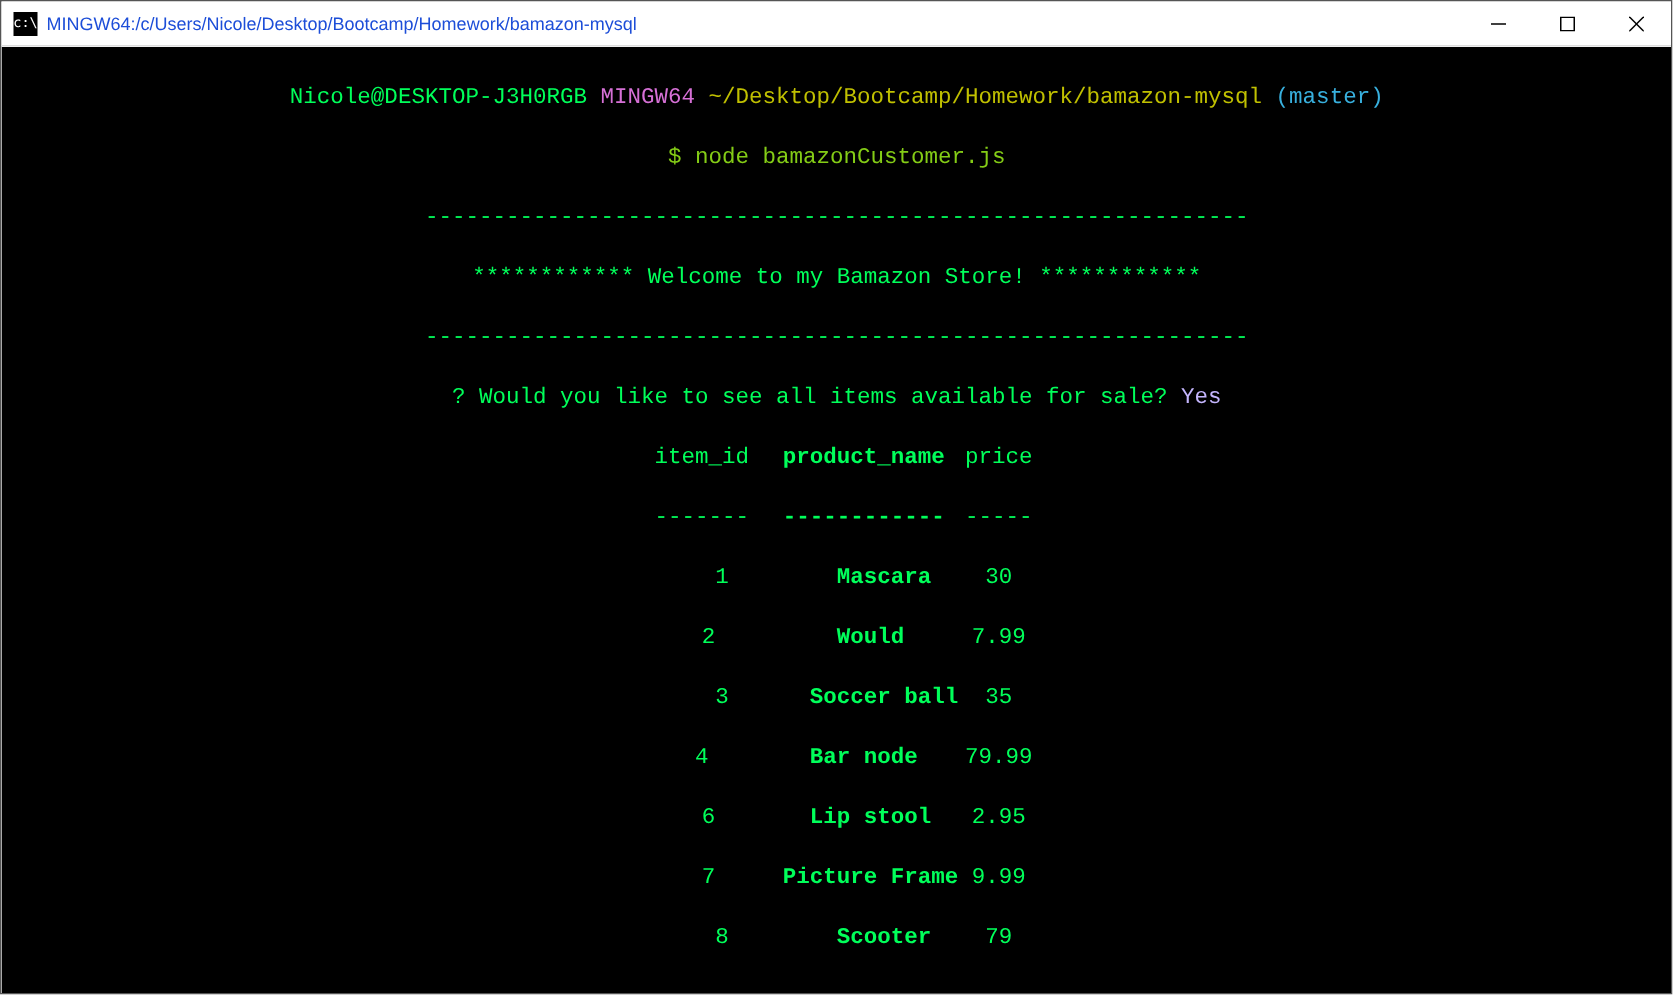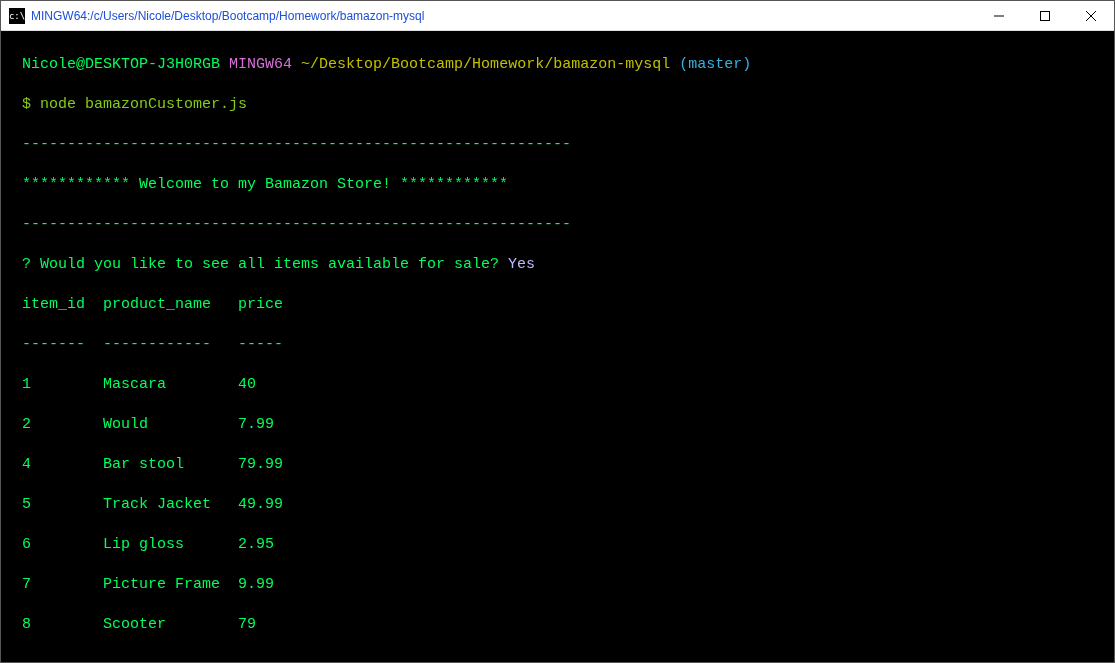--- a/index.html
+++ b/index.html
@@ -54,36 +54,37 @@
       height: 100%;
       display: flex;
       align-items: center;
       justify-content: center;
       cursor: pointer;
     }
     .window-control svg { width: 10px; height: 10px; }
     .terminal {
       flex: 1;
       background: #000000;
-      padding: 4px 21px;
+      padding: 4px 6px;
       overflow: auto;
       line-height: 20px;
       white-space: pre;
       color: #00ff5a;
+      text-align: center;
     }
     .user { color: #00ff5a; }
     .shell { color: #d670d6; }
     .path { color: #c0c000; }
     .branch { color: #38b0de; }
     .answer { color: #c4b5fd; }
     .green { color: #00ff5a; }
     .white { color: #84cc16; }
     .row { display: block; }
     .col-id { display: inline-block; width: 9ch; }
-    .col-name { display: inline-block; width: 15ch; }
+    .col-name { display: inline-block; width: 15ch; font-weight: bold; }
     .col-price { display: inline-block; }
   </style>
 </head>
 <body>
 
 <div class="window">
   <div class="titlebar">
     <div class="titlebar-icon">c:\</div>
     <div class="titlebar-title">MINGW64:/c/Users/Nicole/Desktop/Bootcamp/Homework/bamazon-mysql</div>
     <div class="window-controls">
@@ -108,25 +109,25 @@
 
   <div class="terminal">
 <span class="row"><span class="user">Nicole@DESKTOP-J3H0RGB</span> <span class="shell">MINGW64</span> <span class="path">~/Desktop/Bootcamp/Homework/bamazon-mysql</span> <span class="branch">(master)</span></span>
 <span class="row white">$ node bamazonCustomer.js</span>
 <span class="row green">-------------------------------------------------------------</span>
 <span class="row green">************ Welcome to my Bamazon Store! ************</span>
 <span class="row green">-------------------------------------------------------------</span>
 <span class="row"><span class="green">? Would you like to see all items available for sale?</span> <span class="answer">Yes</span></span>
 <span class="row green"><span class="col-id">item_id</span><span class="col-name">product_name</span><span class="col-price">price</span></span>
 <span class="row green"><span class="col-id">-------</span><span class="col-name">------------</span><span class="col-price">-----</span></span>
-<span id="table-rows"><span class="row green"><span class="col-id">1</span><span class="col-name">Mascara</span><span class="col-price">40</span></span>
+<span id="table-rows"><span class="row green"><span class="col-id">1</span><span class="col-name">Mascara</span><span class="col-price">30</span></span>
 <span class="row green"><span class="col-id">2</span><span class="col-name">Would</span><span class="col-price">7.99</span></span>
-<span class="row green"><span class="col-id">4</span><span class="col-name">Bar stool</span><span class="col-price">79.99</span></span>
-<span class="row green"><span class="col-id">5</span><span class="col-name">Track Jacket</span><span class="col-price">49.99</span></span>
-<span class="row green"><span class="col-id">6</span><span class="col-name">Lip gloss</span><span class="col-price">2.95</span></span>
+<span class="row green"><span class="col-id">3</span><span class="col-name">Soccer ball</span><span class="col-price">35</span></span>
+<span class="row green"><span class="col-id">4</span><span class="col-name">Bar node</span><span class="col-price">79.99</span></span>
+<span class="row green"><span class="col-id">6</span><span class="col-name">Lip stool</span><span class="col-price">2.95</span></span>
 <span class="row green"><span class="col-id">7</span><span class="col-name">Picture Frame</span><span class="col-price">9.99</span></span>
 <span class="row green"><span class="col-id">8</span><span class="col-name">Scooter</span><span class="col-price">79</span></span>
 
 
 </span>
 
 
 
 
 

